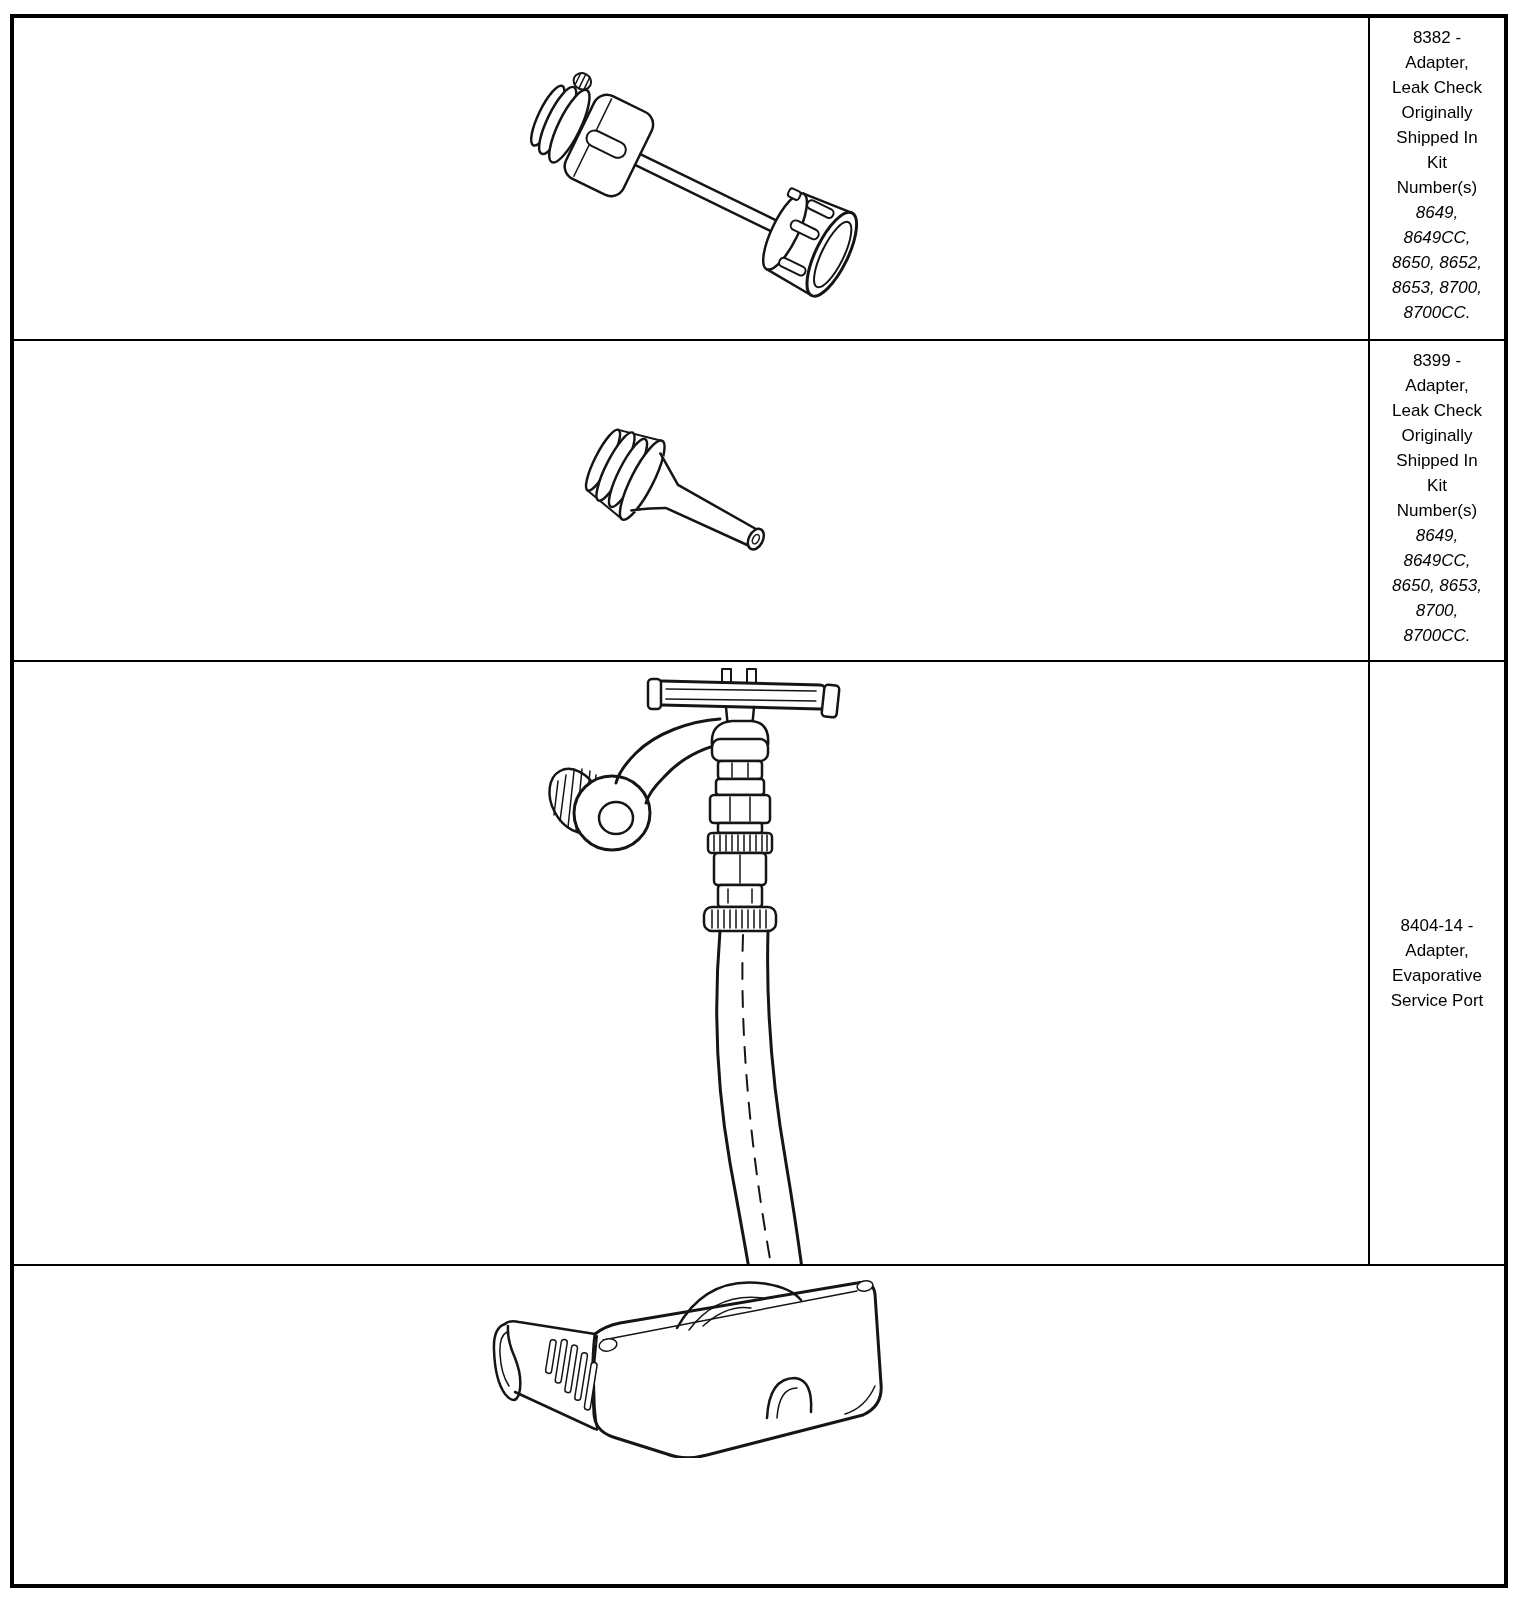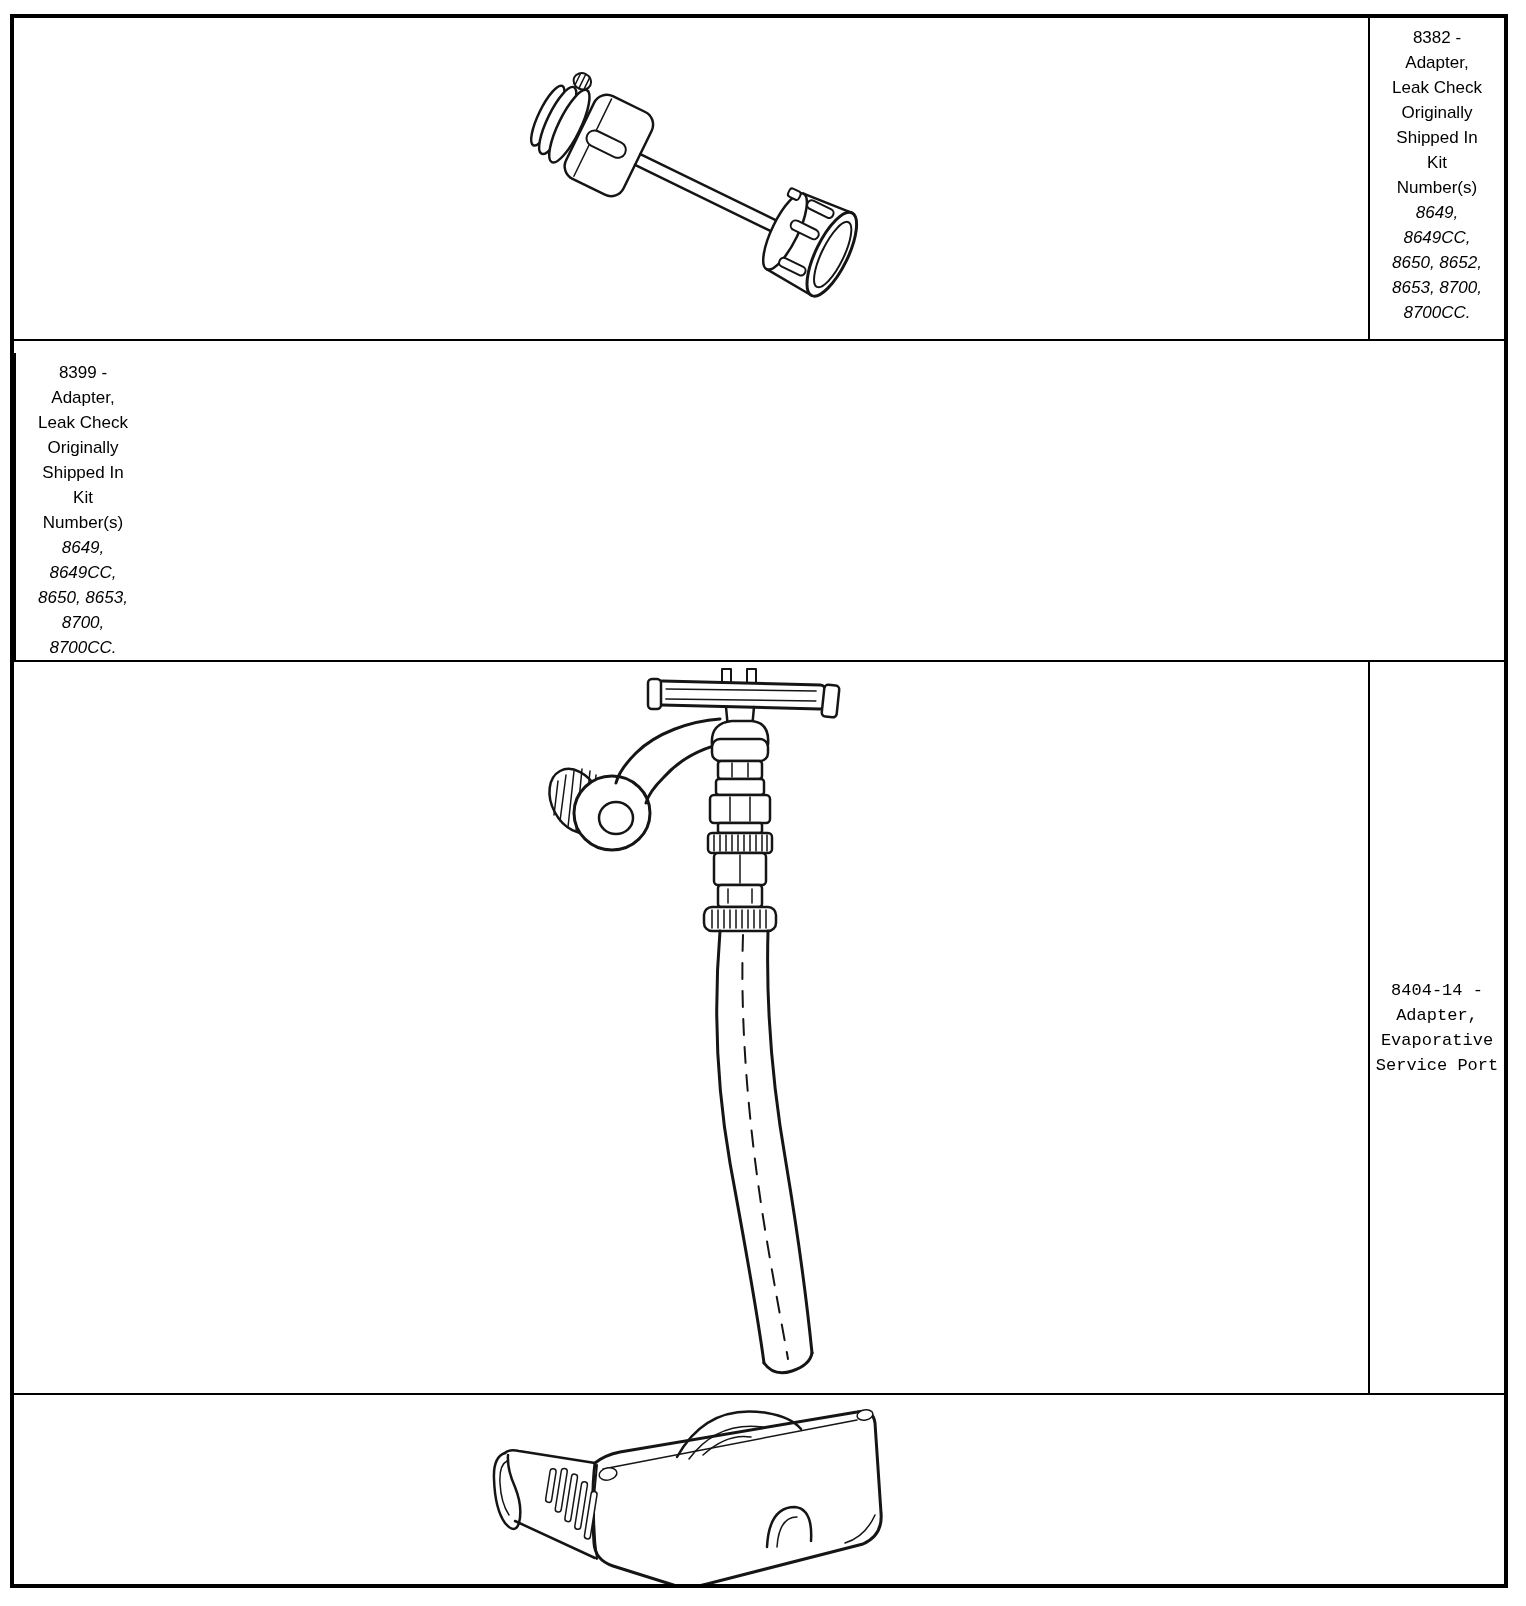--- a/index.html
+++ b/index.html
@@ -8,27 +8,27 @@
     font-family:"Liberation Sans",sans-serif;color:#000;
   }
   .parts-table{
     position:absolute;left:10px;top:14px;width:1498px;height:1574px;
     border:4px solid #000;box-sizing:border-box;
     display:flex;flex-direction:column;background:#fff;
   }
   .part-row{display:flex;border-bottom:2px solid #000;box-sizing:border-box;}
   .part-row.last{border-bottom:none;flex:1;}
   .row-1{height:323px;}
-  .row-2{height:321px;flex-direction:column;}
-  .row-3{height:733px;font-family:Liberation Mono, monospace;}
+  .row-2{height:321px;}
+  .row-3{height:604px;}
   .cell-image{flex:1;position:relative;overflow:hidden;}
   .cell-desc{
     width:134px;border-left:2px solid #000;box-sizing:content-box;
     display:flex;flex-direction:column;align-items:center;
-    text-align:center;font-size:17px;line-height:25px;
+    text-align:center;font-size:17px;line-height:25px;margin-left:19px;
   }
   .desc-top{justify-content:flex-start;padding-top:7px;}
   .desc-center{justify-content:center;}
   .part-title,.part-kits{white-space:pre-line;display:block;}
   .part-kits{font-style:italic;}
   svg{position:absolute;}
   .ln{stroke:#151515;fill:none;stroke-linecap:round;stroke-linejoin:round;}
   .w3{stroke-width:3;}
   .w25{stroke-width:2.5;}
   .w2{stroke-width:2;}

